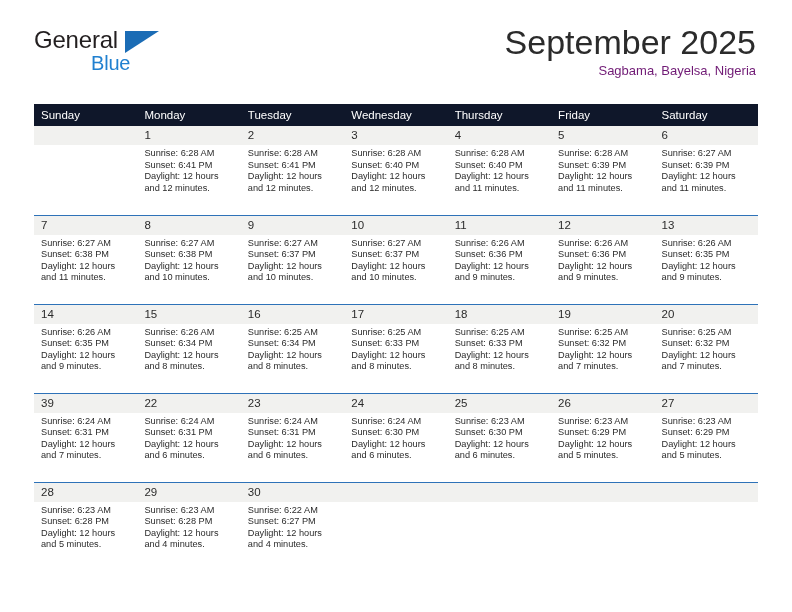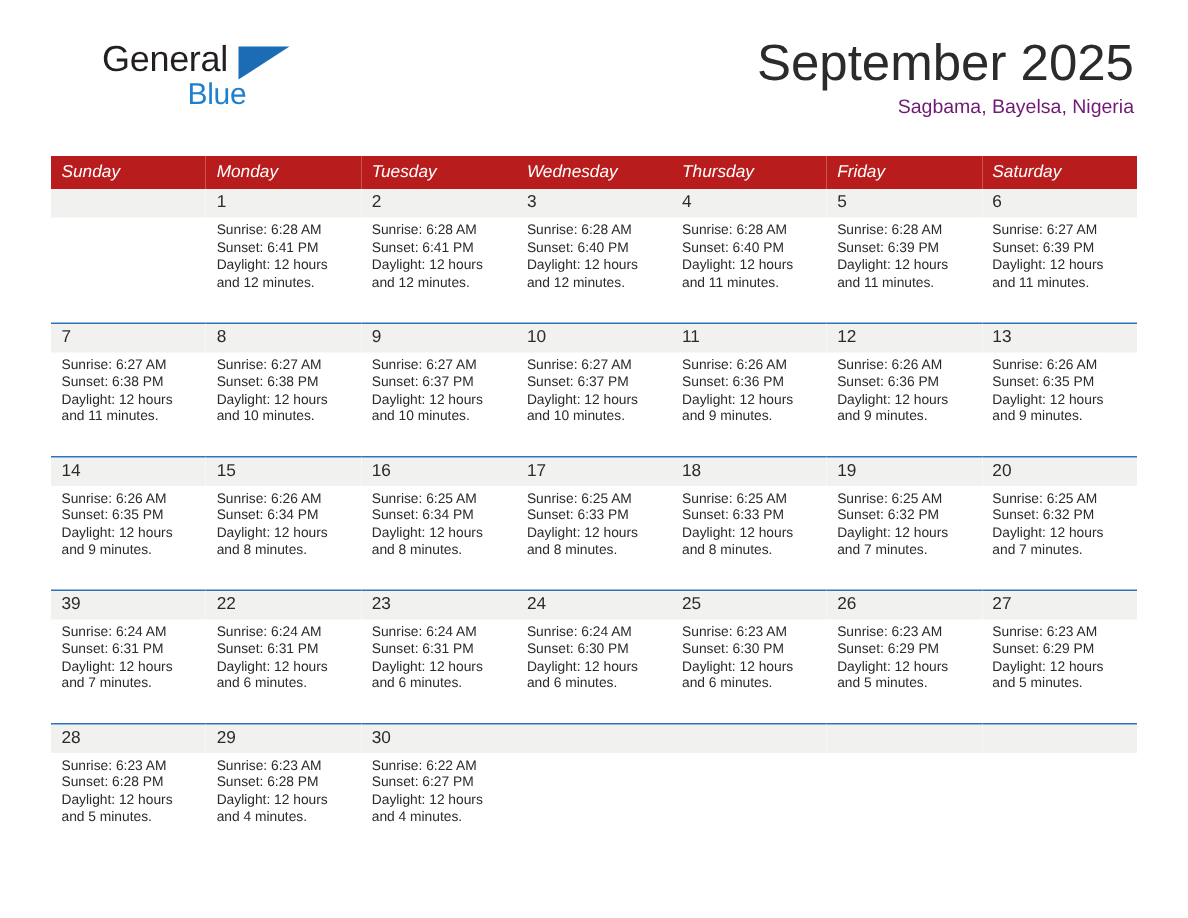--- a/index.html
+++ b/index.html
@@ -15,21 +15,20 @@
     width: 792px;
     height: 612px;
     background: #ffffff;
   }
 
   
   .header {
     position: relative;
     height: 77px;
     padding: 0 34px;
-    margin-left: 34px;
   }
   .brand {
     position: absolute;
     left: 34px;
     top: 27px;
     width: 200px;
     height: 50px;
   }
   .brand-general {
     font-size: 24px;
@@ -80,29 +79,28 @@
   
   .calendar {
     position: absolute;
     left: 34px;
     top: 104px;
     width: 724px;
     border-collapse: collapse;
     table-layout: fixed;
   }
   .calendar th {
-    background: #b91c1c;
+    background: #0f172a;
     color: #ffffff;
     font-size: 11.5px;
     font-weight: normal;
     text-align: left;
     padding: 5px 0 5px 7px;
     height: 21px;
     border: none;
-    font-style: italic;
   }
   .calendar td {
     vertical-align: top;
     padding: 0;
     width: 103.4px;
     height: 89px;
     border-top: 1px solid #2e72b8;
     background: #ffffff;
   }
   .calendar tbody tr:first-child td {

